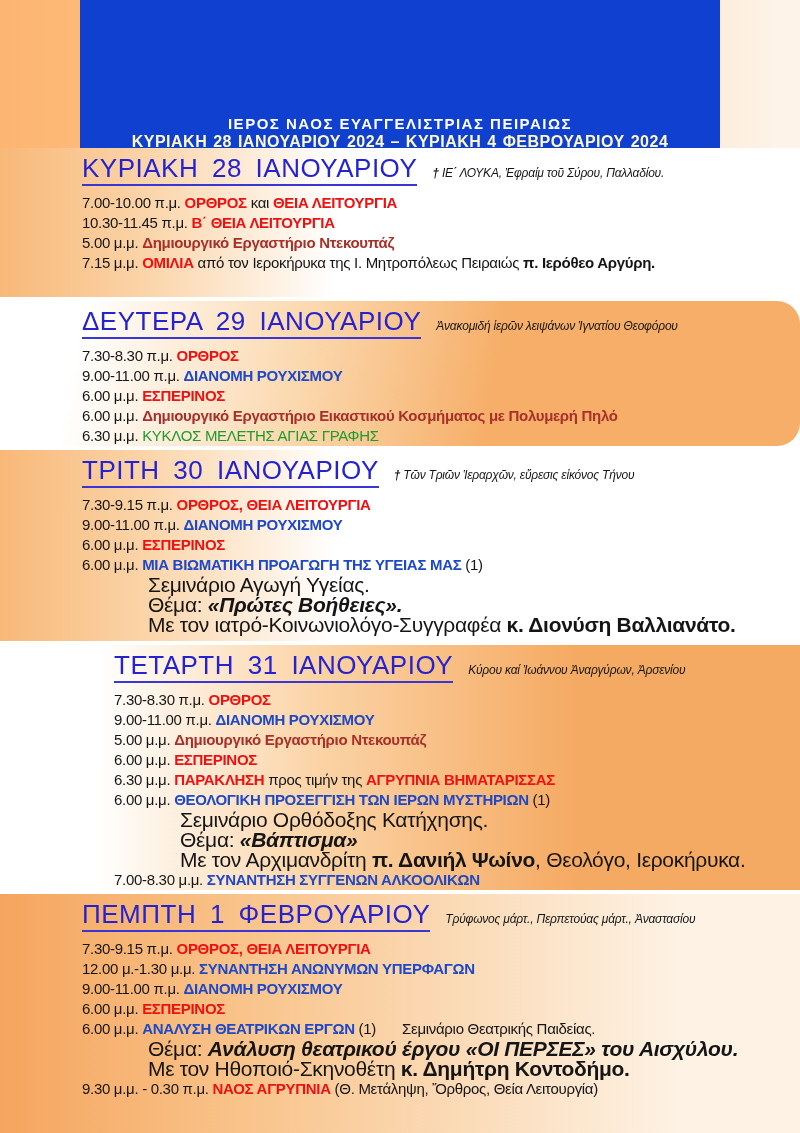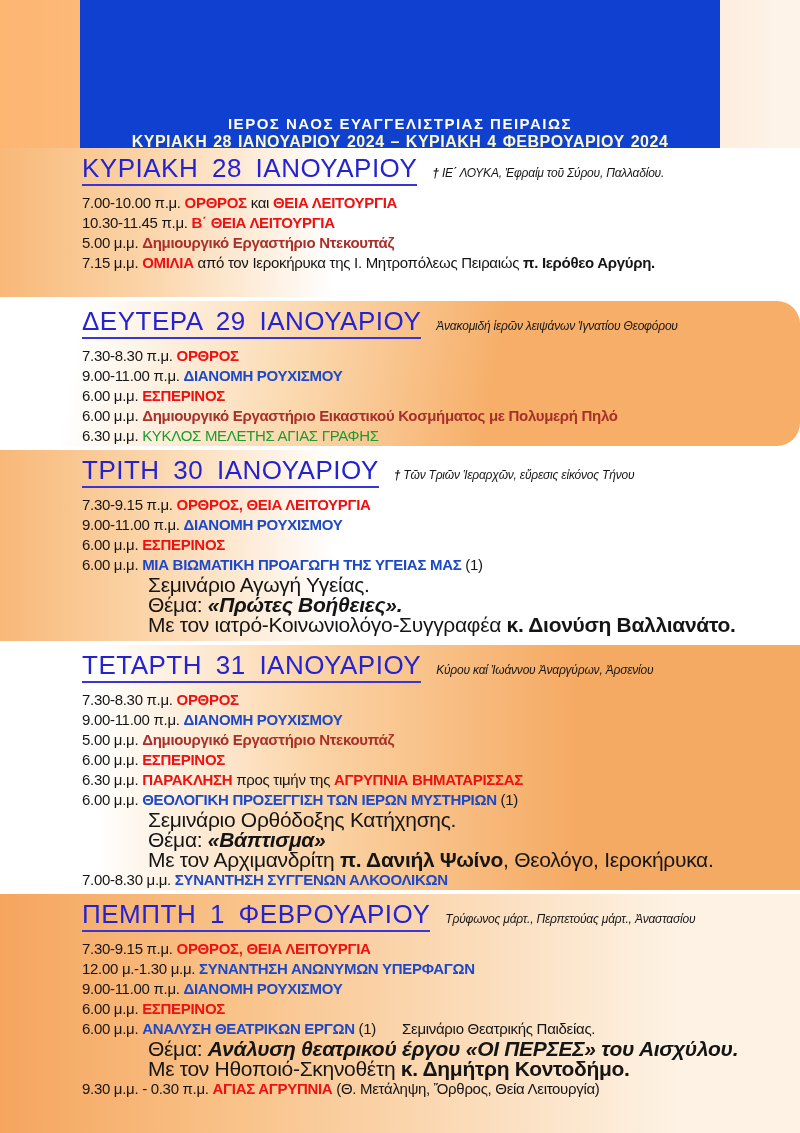--- a/index.html
+++ b/index.html
@@ -24,21 +24,21 @@
   }
   .week-range{
     color:#fef9c3;font-size:16px;font-weight:bold;letter-spacing:.5px;
     word-spacing:1px;white-space:nowrap;
   }
   
   .band{flex:0 0 auto;box-sizing:border-box;padding-top:5px;}
   .band + .band{margin-top:4px;}
   .band.o2w{background:linear-gradient(to right,#f8b878 0%,#fbd4a8 18%,#ffffff 42%);}
   .band.w2o{background:linear-gradient(100deg,#ffffff 10%,#fbd8ae 38%,#f6ae68 62%);}
-  .band.w2o2{background:linear-gradient(to right,#ffffff 12%,#fbd3a5 40%,#f5aa63 72%);}
+  .band.w2o2{background:linear-gradient(to right,#ffffff 12%,#fbd3a5 40%,#f5aa63 72%);padding-left:32px;}
   .band.o2cream{background:linear-gradient(to right,#f5a55e 0%,#f9c38a 30%,#fdf2e4 85%);}
   .band.grow{flex:1 1 auto;}
   .sec-head{
     padding-left:82px;margin-bottom:7px;display:flex;align-items:baseline;gap:15px;
     white-space:nowrap;
   }
   .day-title{
     color:#2523d0;font-size:26px;line-height:30px;word-spacing:6px;
     border-bottom:2px solid #3a36d6;padding-bottom:1px;letter-spacing:.5px;
   }
@@ -141,17 +141,17 @@
       <span class="descriptor"><span class="cross"></span><span class="desc-text">Τρύφωνος μάρτ., Περπετούας μάρτ., Ἀναστασίου</span></span>
     </div>
     <div class="sec-body">
           <div class="line"><span class="seg tm">7.30-9.15 π.μ. </span><span class="seg rd">ΟΡΘΡΟΣ, ΘΕΙΑ ΛΕΙΤΟΥΡΓΙΑ</span></div>
           <div class="line"><span class="seg tm">12.00 μ.-1.30 μ.μ. </span><span class="seg bl">ΣΥΝΑΝΤΗΣΗ ΑΝΩΝΥΜΩΝ ΥΠΕΡΦΑΓΩΝ</span></div>
           <div class="line"><span class="seg tm">9.00-11.00 π.μ. </span><span class="seg bl">ΔΙΑΝΟΜΗ ΡΟΥΧΙΣΜΟΥ</span></div>
           <div class="line"><span class="seg tm">6.00 μ.μ. </span><span class="seg rd">ΕΣΠΕΡΙΝΟΣ</span></div>
           <div class="line"><span class="seg tm">6.00 μ.μ. </span><span class="seg bl">ΑΝΑΛΥΣΗ ΘΕΑΤΡΙΚΩΝ ΕΡΓΩΝ</span><span class="seg tm"> (1)</span><span class="seg bk gap">Σεμινάριο Θεατρικής Παιδείας.</span></div>
           <div class="line indent"><span class="seg bk">Θέμα: </span><span class="seg bi">Ανάλυση θεατρικού έργου «ΟΙ ΠΕΡΣΕΣ» του Αισχύλου.</span></div>
           <div class="line indent"><span class="seg bk">Με τον Ηθοποιό-Σκηνοθέτη </span><span class="seg bb">κ. Δημήτρη Κοντοδήμο.</span></div>
-          <div class="line"><span class="seg tm">9.30 μ.μ. - 0.30 π.μ. </span><span class="seg rd">ΑΓΙΑΣ ΑΓΡΥΠΝΙΑ</span><span class="seg bk"> (Θ. Μετάληψη, Ὄρθρος, Θεία Λειτουργία)</span></div>
+          <div class="line"><span class="seg tm">9.30 μ.μ. - 0.30 π.μ. </span><span class="seg rd">ΝΑΟΣ ΑΓΡΥΠΝΙΑ</span><span class="seg bk"> (Θ. Μετάληψη, Ὄρθρος, Θεία Λειτουργία)</span></div>
         </div>
   </section>
 </div>
 </div>
 
 </body></html>

